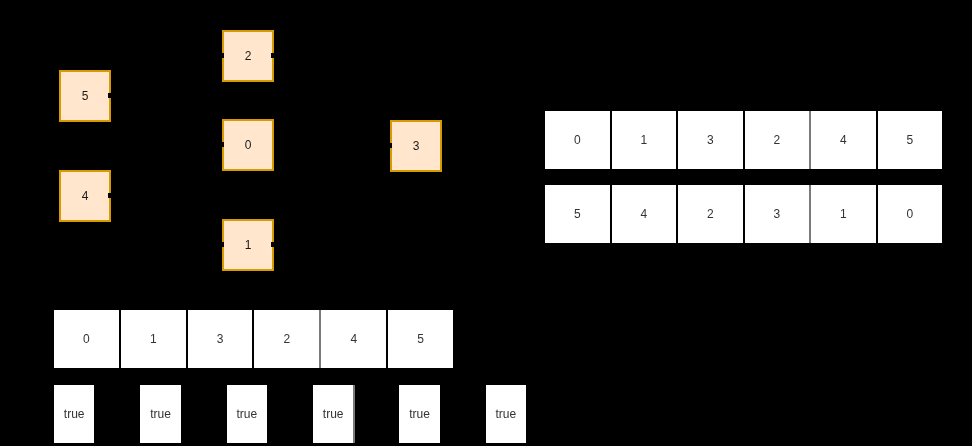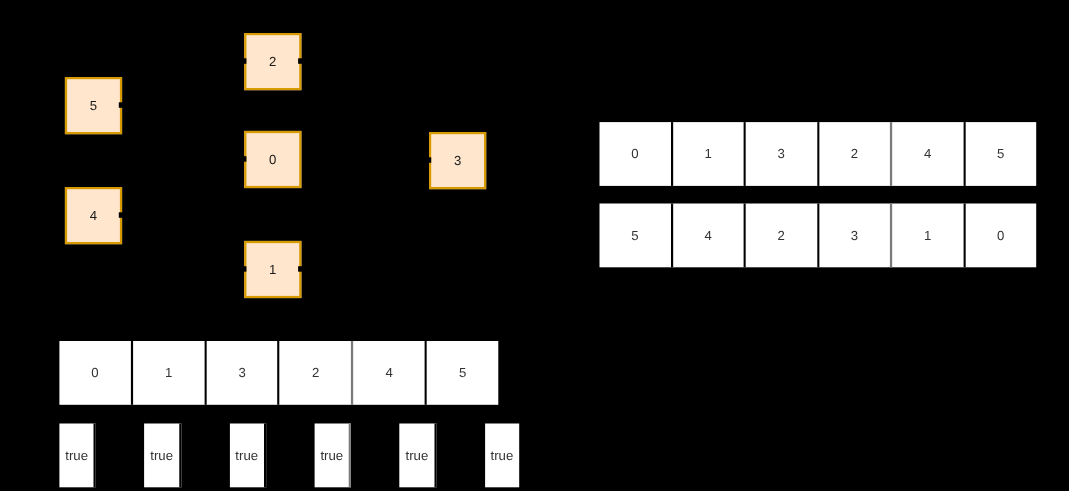--- a/index.html
+++ b/index.html
@@ -53,21 +53,21 @@
   .notch-3-left  { left: 388px; top: 143px; }
 
   
   .array-row {
     position: absolute;
     display: flex;
   }
   .row-right-1 { left: 545px; top: 111px; width: 397px; }
   .row-right-2 { left: 545px; top: 185px; width: 397px; }
   .row-left-1  { left: 54px;  top: 310px; width: 399px; }
-  .row-left-2  { left: 54px;  top: 385px; width: 418px; gap: 44px; }
+  .row-left-2  { left: 54px;  top: 385px; width: 472px; gap: 44px; }
   .cell {
     flex: 1;
     height: 58px;
     box-sizing: border-box;
     background: #ffffff;
     border-right: 2px solid #000000;
     display: flex;
     align-items: center;
     justify-content: center;
     font-size: 12px;

